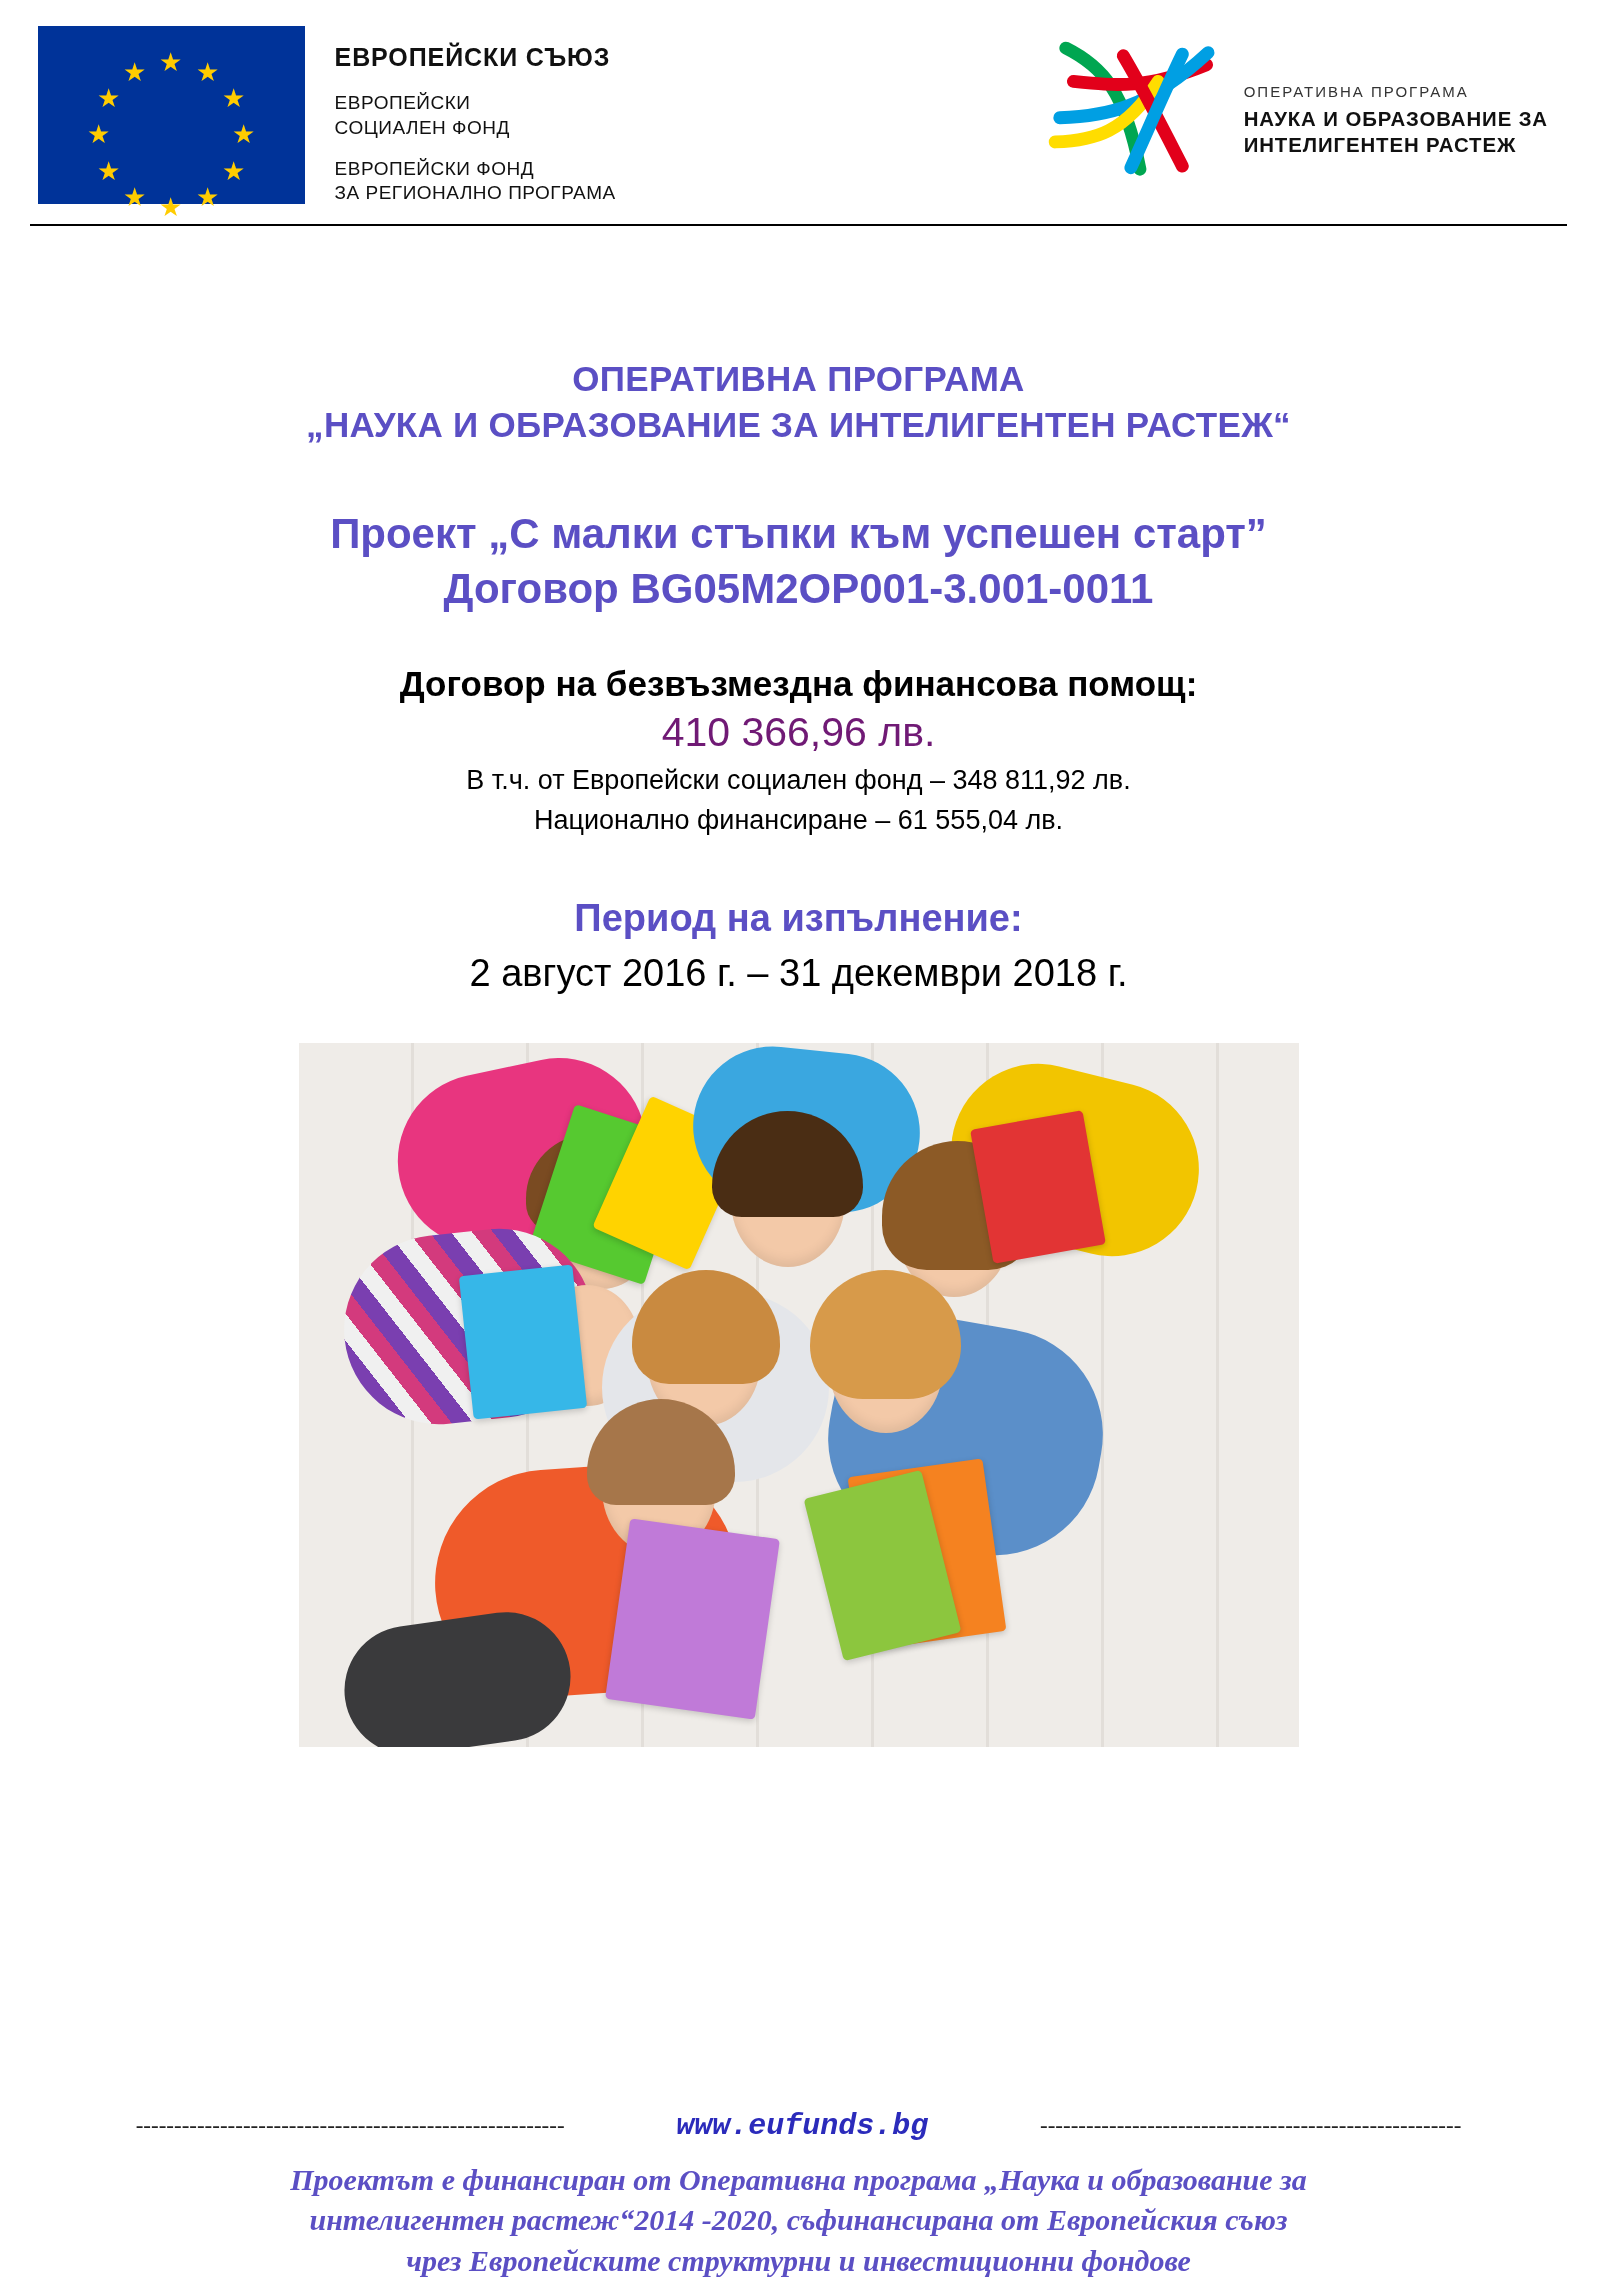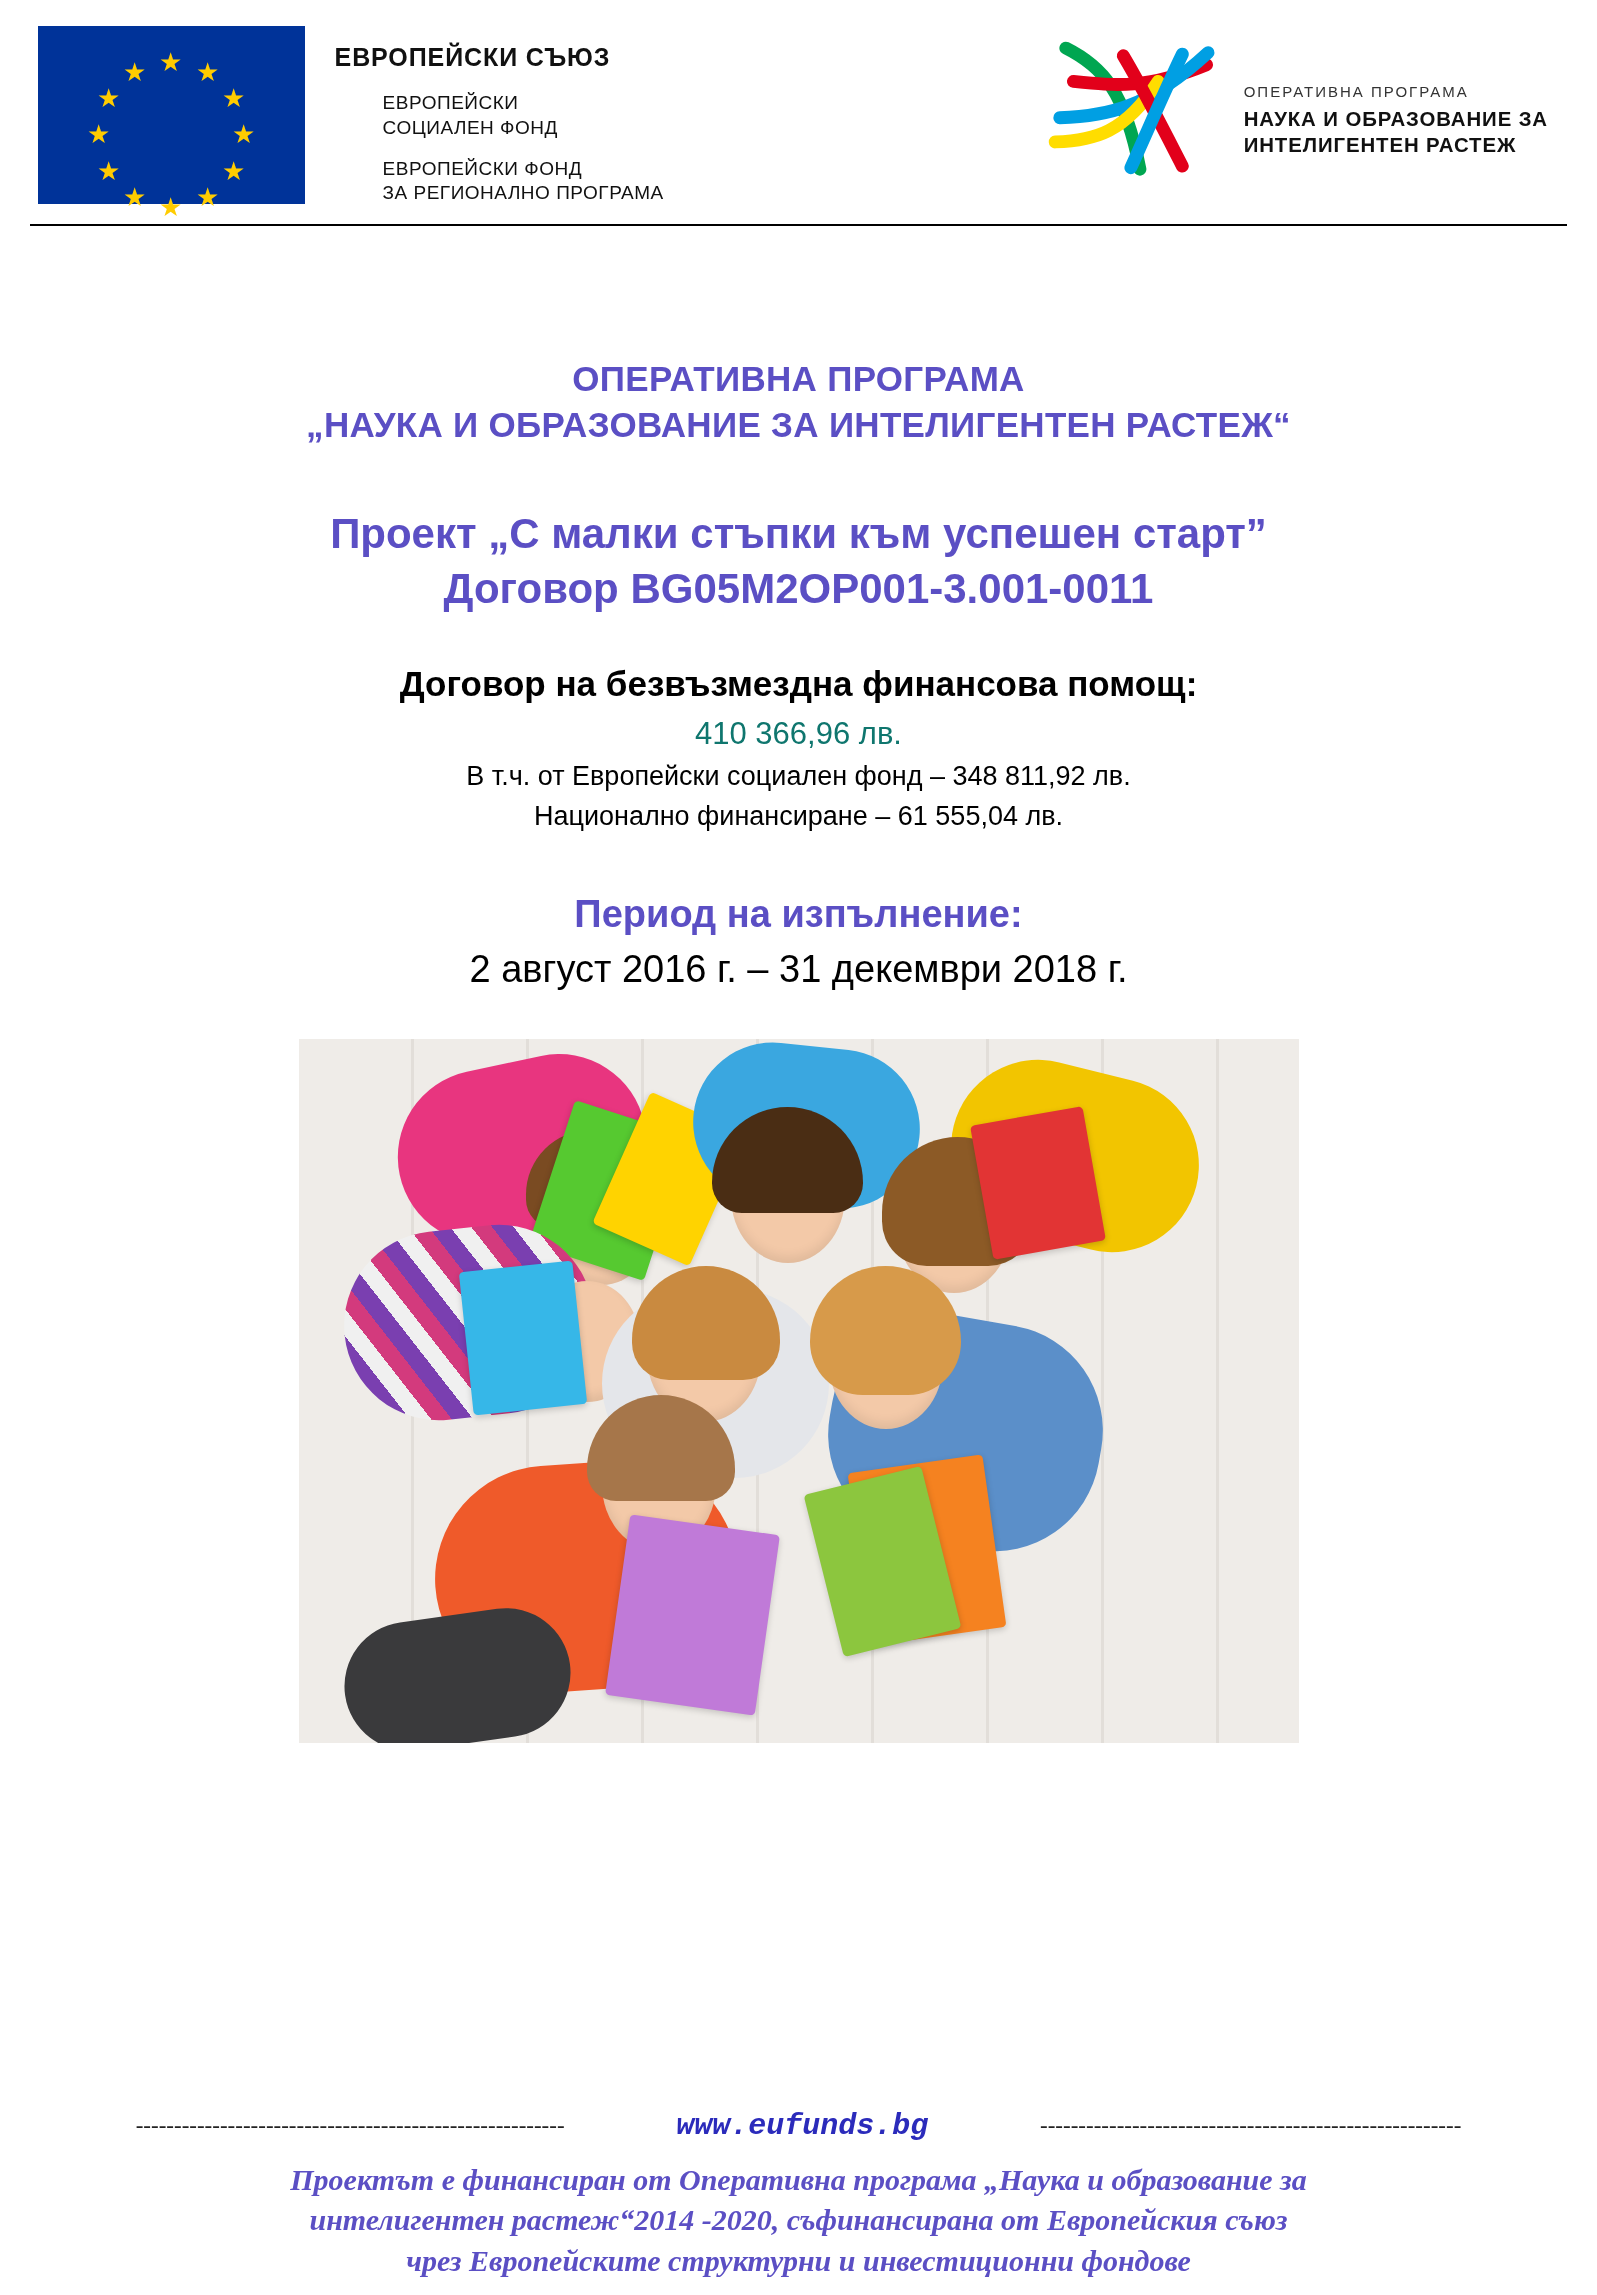--- a/index.html
+++ b/index.html
@@ -68,21 +68,20 @@
     letter-spacing: 0.9px;
     color: #111;
     margin-bottom: 19.7px;
   }
   .eu-text .eu-sub {
     font-size: 19px;
     line-height: 1.28;
     letter-spacing: 0.5px;
     color: #111;
     margin-bottom: 16.7px;
-    margin-left: 48px;
   }
 
   
   .op-block {
     position: absolute;
     left: 1034px;
     top: 36px;
     display: flex;
     align-items: center;
   }
@@ -131,23 +130,23 @@
     font-size: 42px;
     line-height: 1.30;
   }
   .grant-label {
     margin-top: 47px;
     font-weight: bold;
     font-size: 35px;
     color: #000;
   }
   .grant-amount {
-    margin-top: 12px;
-    font-size: 31px;
-    color: #0f766e;
+    margin-top: 5px;
+    font-size: 41px;
+    color: #701a75;
   }
   .grant-line {
     margin-top: 9px;
     font-size: 27px;
     color: #000;
   }
   .period-label {
     margin-top: 61px;
     color: #5b4fc4;
     font-weight: bold;

